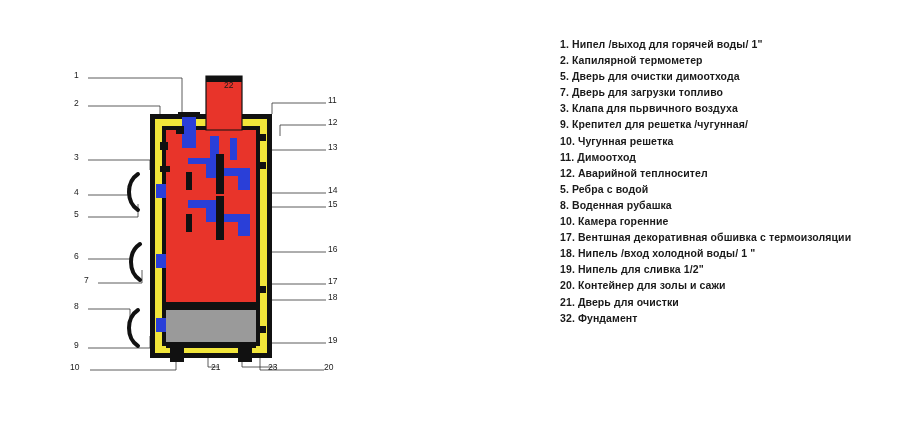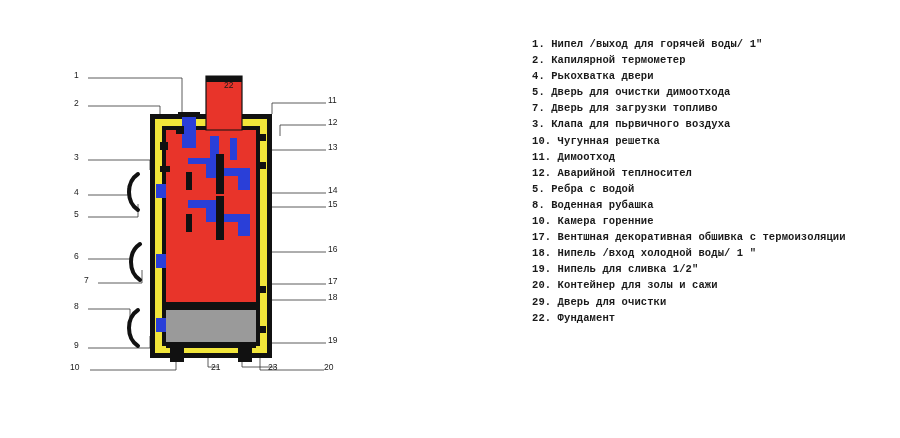--- a/index.html
+++ b/index.html
@@ -29,24 +29,23 @@
     height: 400px;
   }
   #diagram-svg {
     position: absolute;
     left: 0;
     top: 0;
   }
   
   #legend-panel {
     position: absolute;
-    left: 532px;
+    left: 560px;
     top: 36px;
     width: 340px;
-    font-family: Liberation Mono, monospace;
   }
   .legend-item {
     font-size: 10.5px;
     font-weight: bold;
     color: #1a1a1a;
     line-height: 16.1px;
     white-space: nowrap;
     letter-spacing: 0.1px;
   }
 </style>
@@ -175,31 +174,31 @@
         <text x="201" y="352">21</text>
         <text x="214" y="70">22</text>
         <text x="258" y="352">23</text>
       </g>
     </svg>
   </div>
 
   <div id="legend-panel">
     <div class="legend-item">1. Нипел /выход для горячей воды/ 1"</div>
     <div class="legend-item">2. Капилярной термометер</div>
-    <div class="legend-item">4. Рькохватка двери</div>
     <div class="legend-item">5. Дверь для очистки димоотхода</div>
     <div class="legend-item">7. Дверь для загрузки топливо</div>
     <div class="legend-item">3. Клапа для пьрвичного воздуха</div>
+    <div class="legend-item">9. Крепител для решетка /чугунная/</div>
     <div class="legend-item">10. Чугунная решетка</div>
     <div class="legend-item">11. Димоотход</div>
     <div class="legend-item">12. Аварийной теплносител</div>
     <div class="legend-item">5. Ребра с водой</div>
     <div class="legend-item">8. Воденная рубашка</div>
     <div class="legend-item">10. Камера горенние</div>
     <div class="legend-item">17. Вентшная декоративная обшивка с термоизоляции</div>
     <div class="legend-item">18. Нипель /вход холодной воды/ 1 "</div>
     <div class="legend-item">19. Нипель для сливка 1/2"</div>
     <div class="legend-item">20. Контейнер для золы и сажи</div>
-    <div class="legend-item">29. Дверь для очистки</div>
-    <div class="legend-item">22. Фундамент</div>
+    <div class="legend-item">21. Дверь для очистки</div>
+    <div class="legend-item">32. Фундамент</div>
   </div>
 
 </div>
 
 </body></html>

